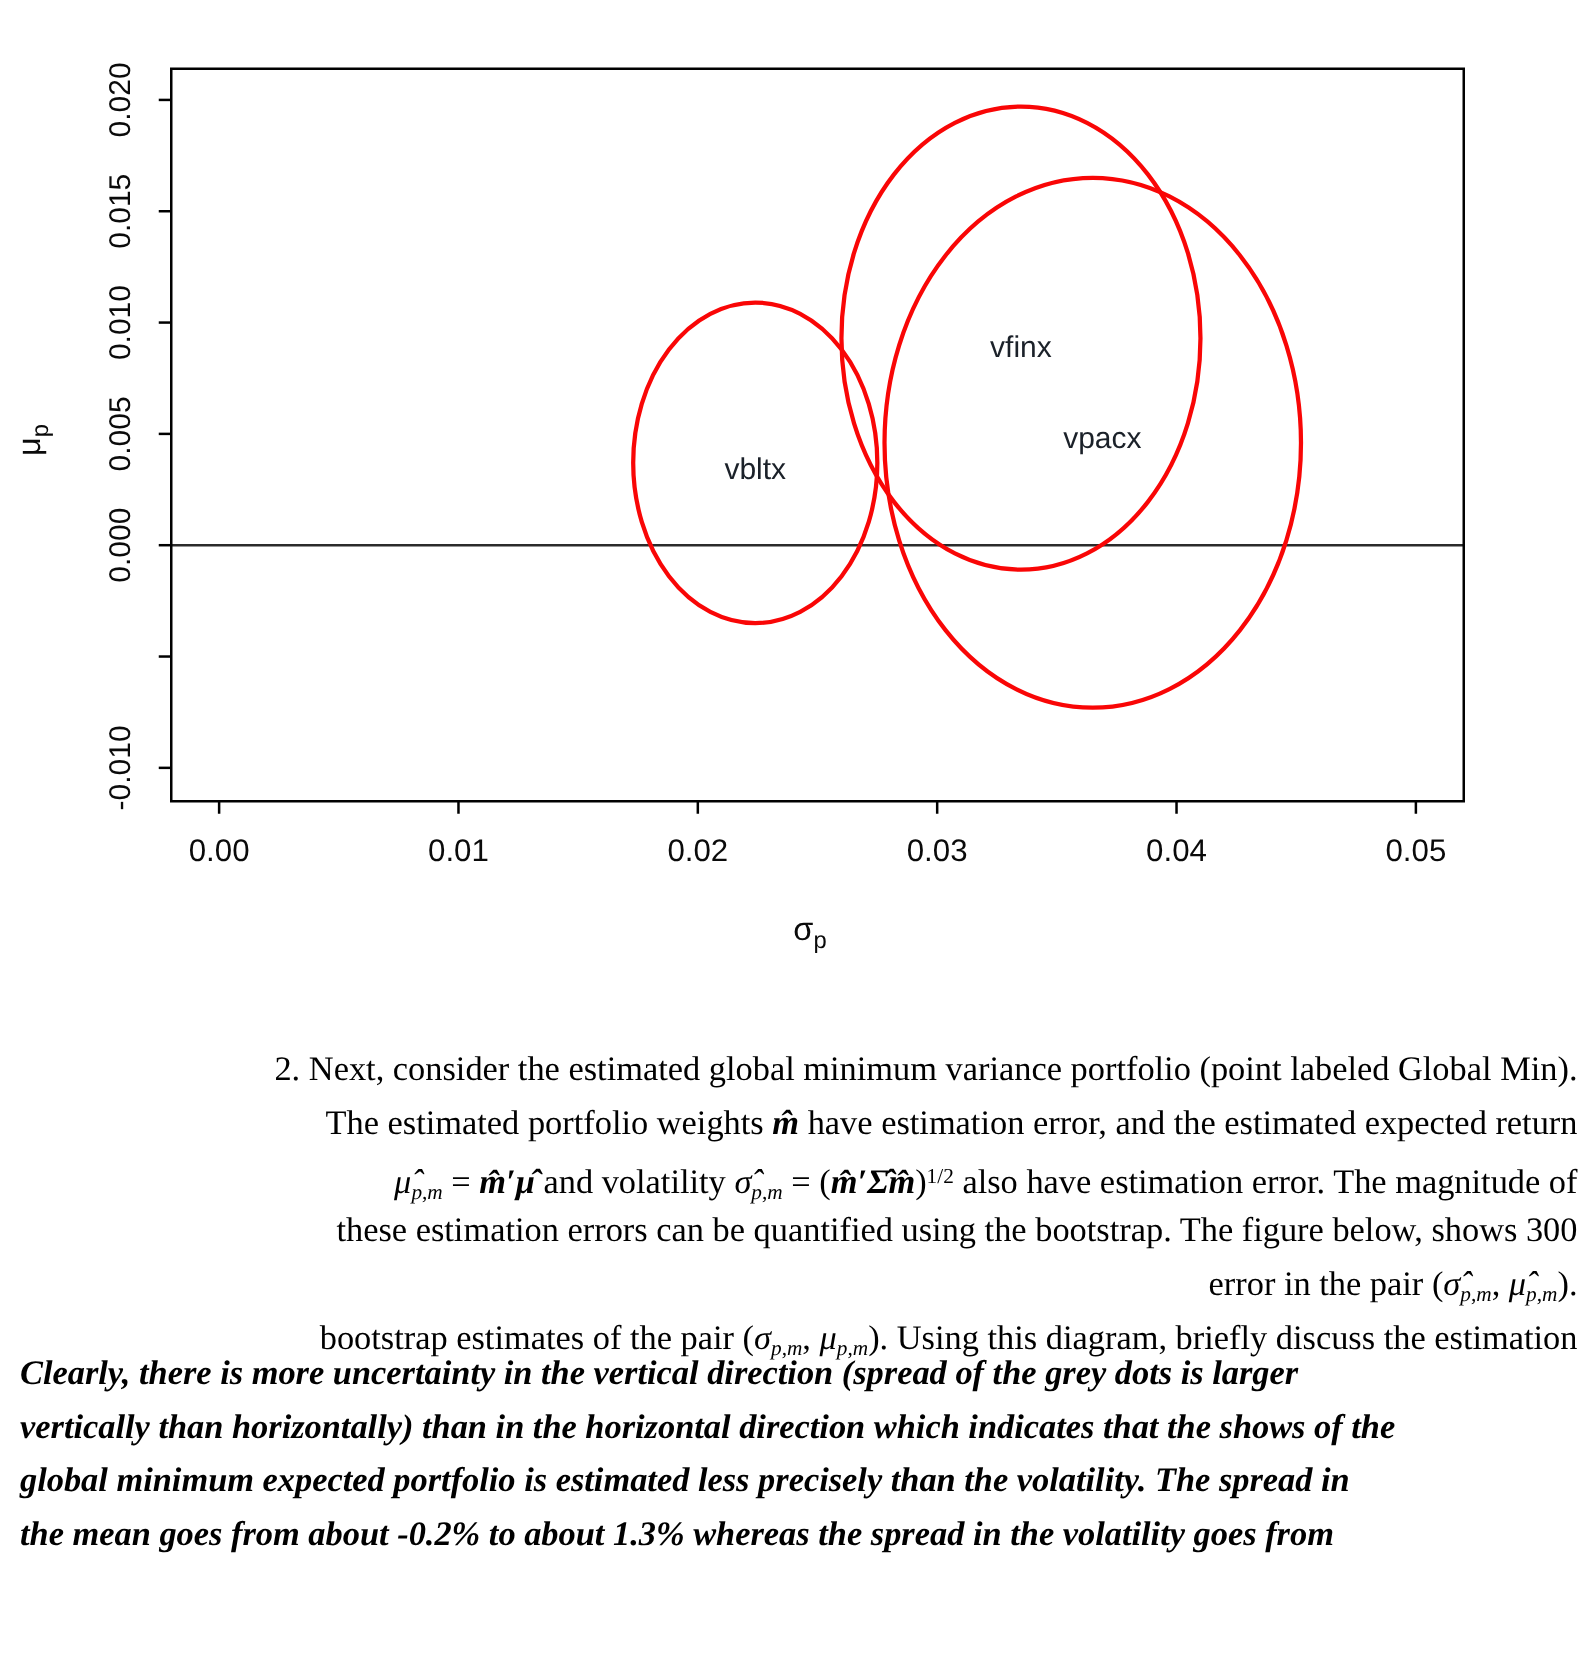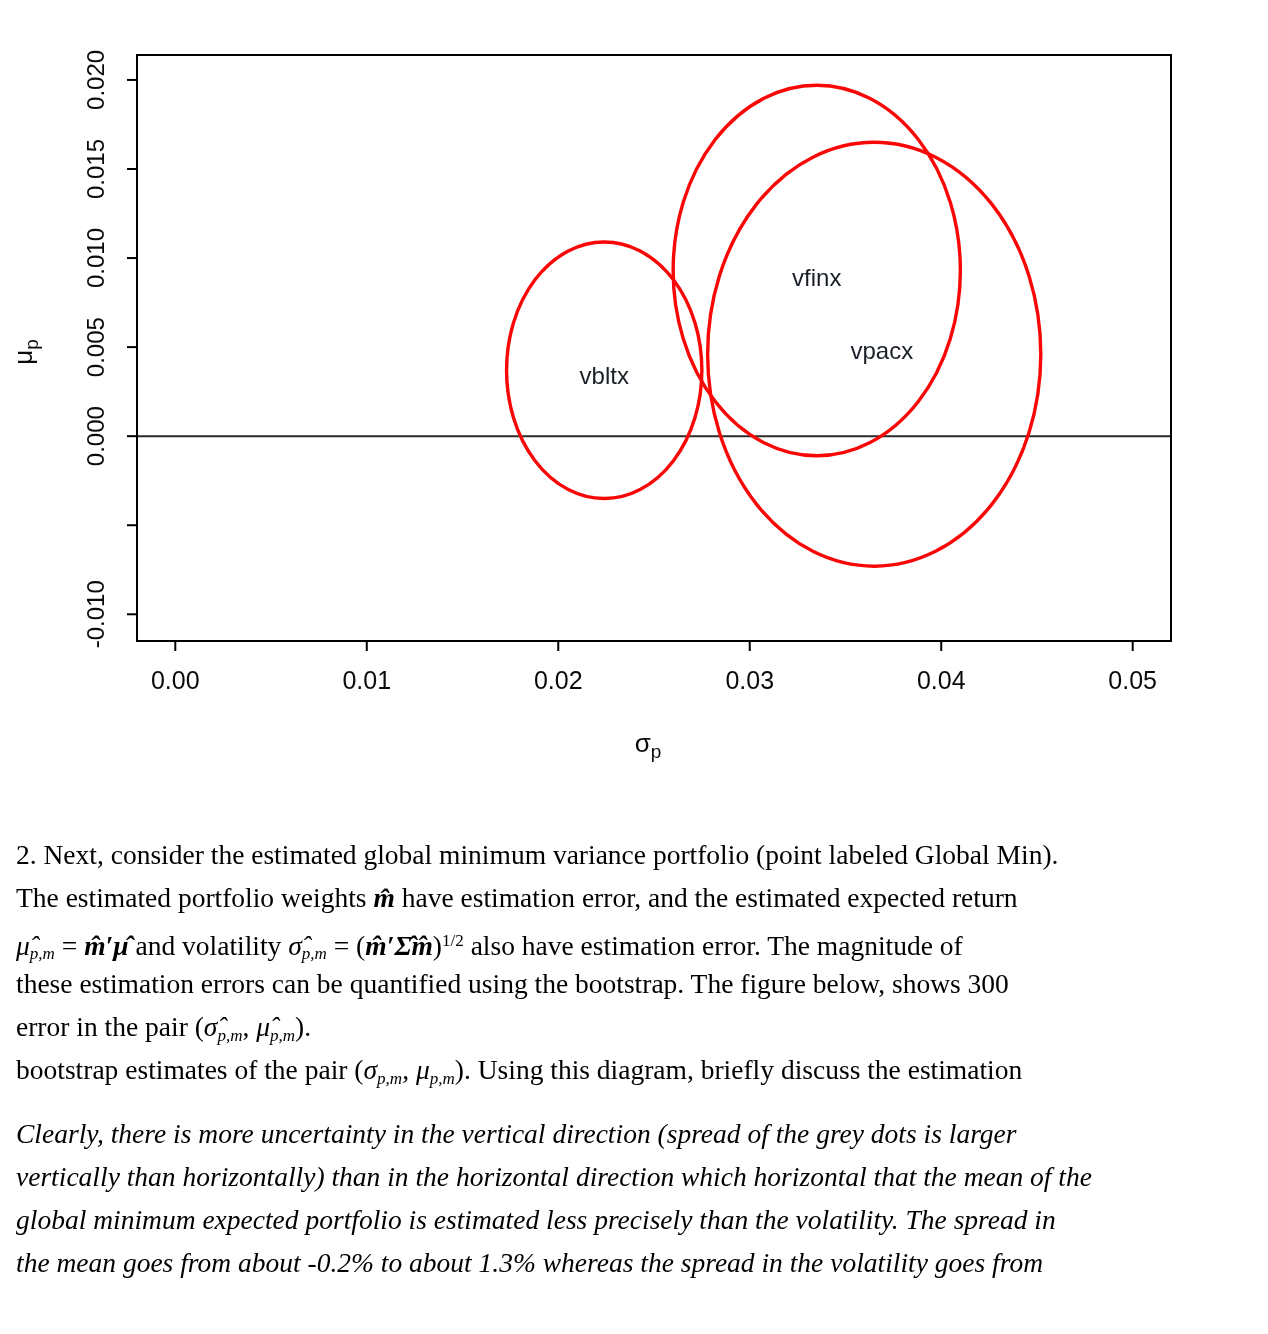--- a/index.html
+++ b/index.html
@@ -1,22 +1,22 @@
 <!DOCTYPE html>
 <html><head>
 <meta charset="utf-8">
 <style>
   html,body{margin:0;padding:0;background:#ffffff;}
   .page{position:relative;width:1268px;height:1334px;background:#ffffff;overflow:hidden;
         font-family:"Liberation Serif", serif;color:#000;}
   .figure{position:absolute;left:0;top:0;width:1268px;height:800px;}
   .figure svg{display:block;}
   .question{position:absolute;left:16px;top:833px;width:1246px;font-size:27.5px;color:#000;}
-  .qline{height:43px;line-height:43px;white-space:nowrap;}
-  .answer{position:absolute;left:16px;top:1112px;width:1250px;font-size:27.5px;font-style:italic;}
+  .qline{height:43px;line-height:43px;white-space:nowrap;text-align:right;}
+  .answer{position:absolute;left:16px;top:1076px;width:1250px;font-size:27.5px;font-style:italic;font-weight:bold;}
   .aline{height:43px;line-height:43px;white-space:nowrap;}
   .it{font-style:italic;}
   .bi{font-weight:bold;font-style:italic;}
   .sub{font-style:italic;font-size:0.62em;vertical-align:-0.28em;}
   .sup{font-size:0.62em;vertical-align:0.5em;}
 </style>
 </head>
 <body>
 
 <div class="page">
@@ -65,18 +65,18 @@
     <div class="qline"><span>2.  Next, consider the estimated global minimum variance portfolio (point labeled Global Min).</span></div>
     <div class="qline"><span>The estimated portfolio weights </span><span class="bi">m̂</span><span> have estimation error, and the estimated expected return</span></div>
     <div class="qline"><span class="it">μ̂</span><span class="sub">p,m</span><span> = </span><span class="bi">m̂′μ̂</span><span> and volatility </span><span class="it">σ̂</span><span class="sub">p,m</span><span> = (</span><span class="bi">m̂′Σ̂m̂</span><span>)</span><span class="sup">1/2</span><span> also have estimation error. The magnitude of</span></div>
     <div class="qline"><span>these estimation errors can be quantified using the bootstrap. The figure below, shows 300</span></div>
     <div class="qline"><span>error in the pair (</span><span class="it">σ̂</span><span class="sub">p,m</span><span>, </span><span class="it">μ̂</span><span class="sub">p,m</span><span>).</span></div>
     <div class="qline"><span>bootstrap estimates of the pair (</span><span class="it">σ</span><span class="sub">p,m</span><span>, </span><span class="it">μ</span><span class="sub">p,m</span><span>). Using this diagram, briefly discuss the estimation</span></div>
   </div>
 
   <div class="answer">
     <div class="aline">Clearly, there is more uncertainty in the vertical direction (spread of the grey dots is larger</div>
-    <div class="aline">vertically than horizontally) than in the horizontal direction which horizontal that the mean of the</div>
+    <div class="aline">vertically than horizontally) than in the horizontal direction which indicates that the shows of the</div>
     <div class="aline">global minimum expected portfolio is estimated less precisely than the volatility. The spread in</div>
     <div class="aline">the mean goes from about -0.2% to about 1.3% whereas the spread in the volatility goes from</div>
   </div>
 
 </div>
 
 </body></html>

